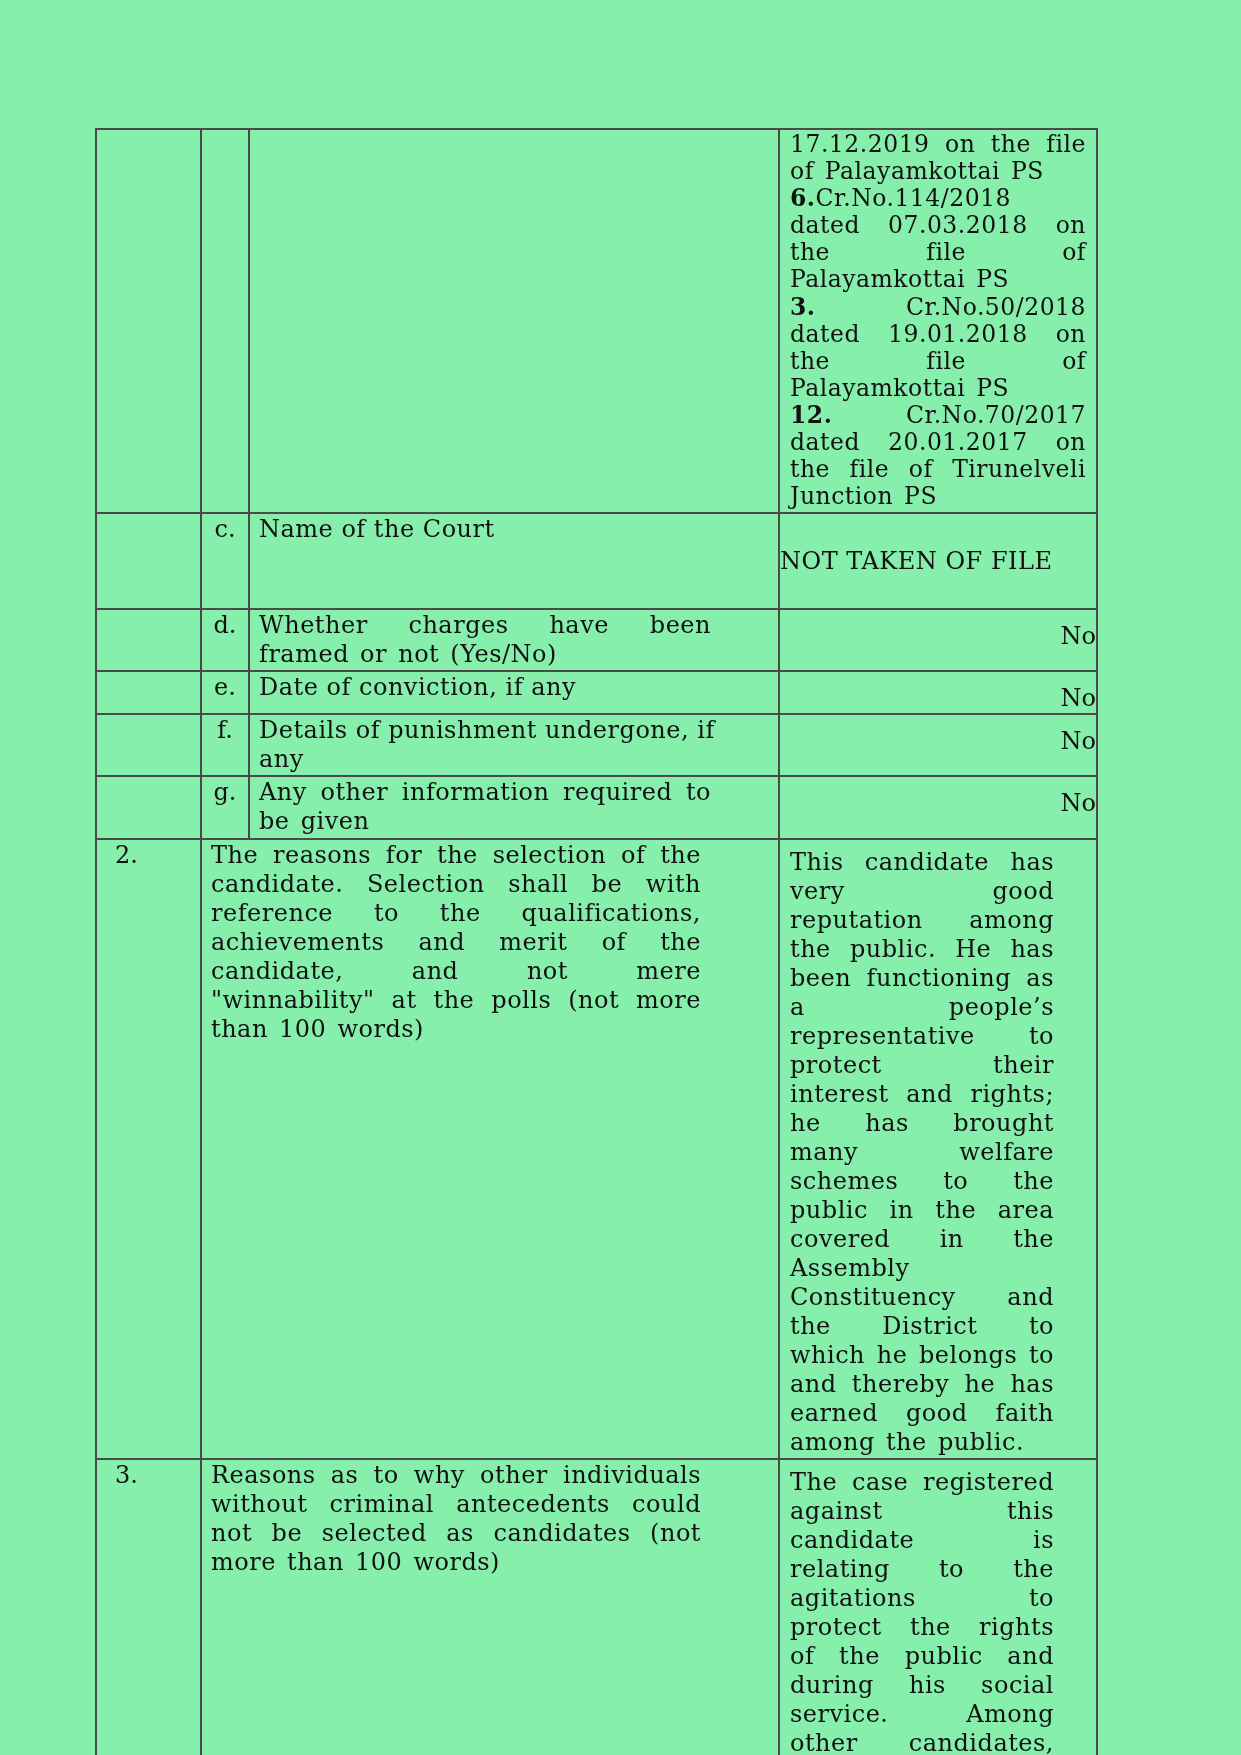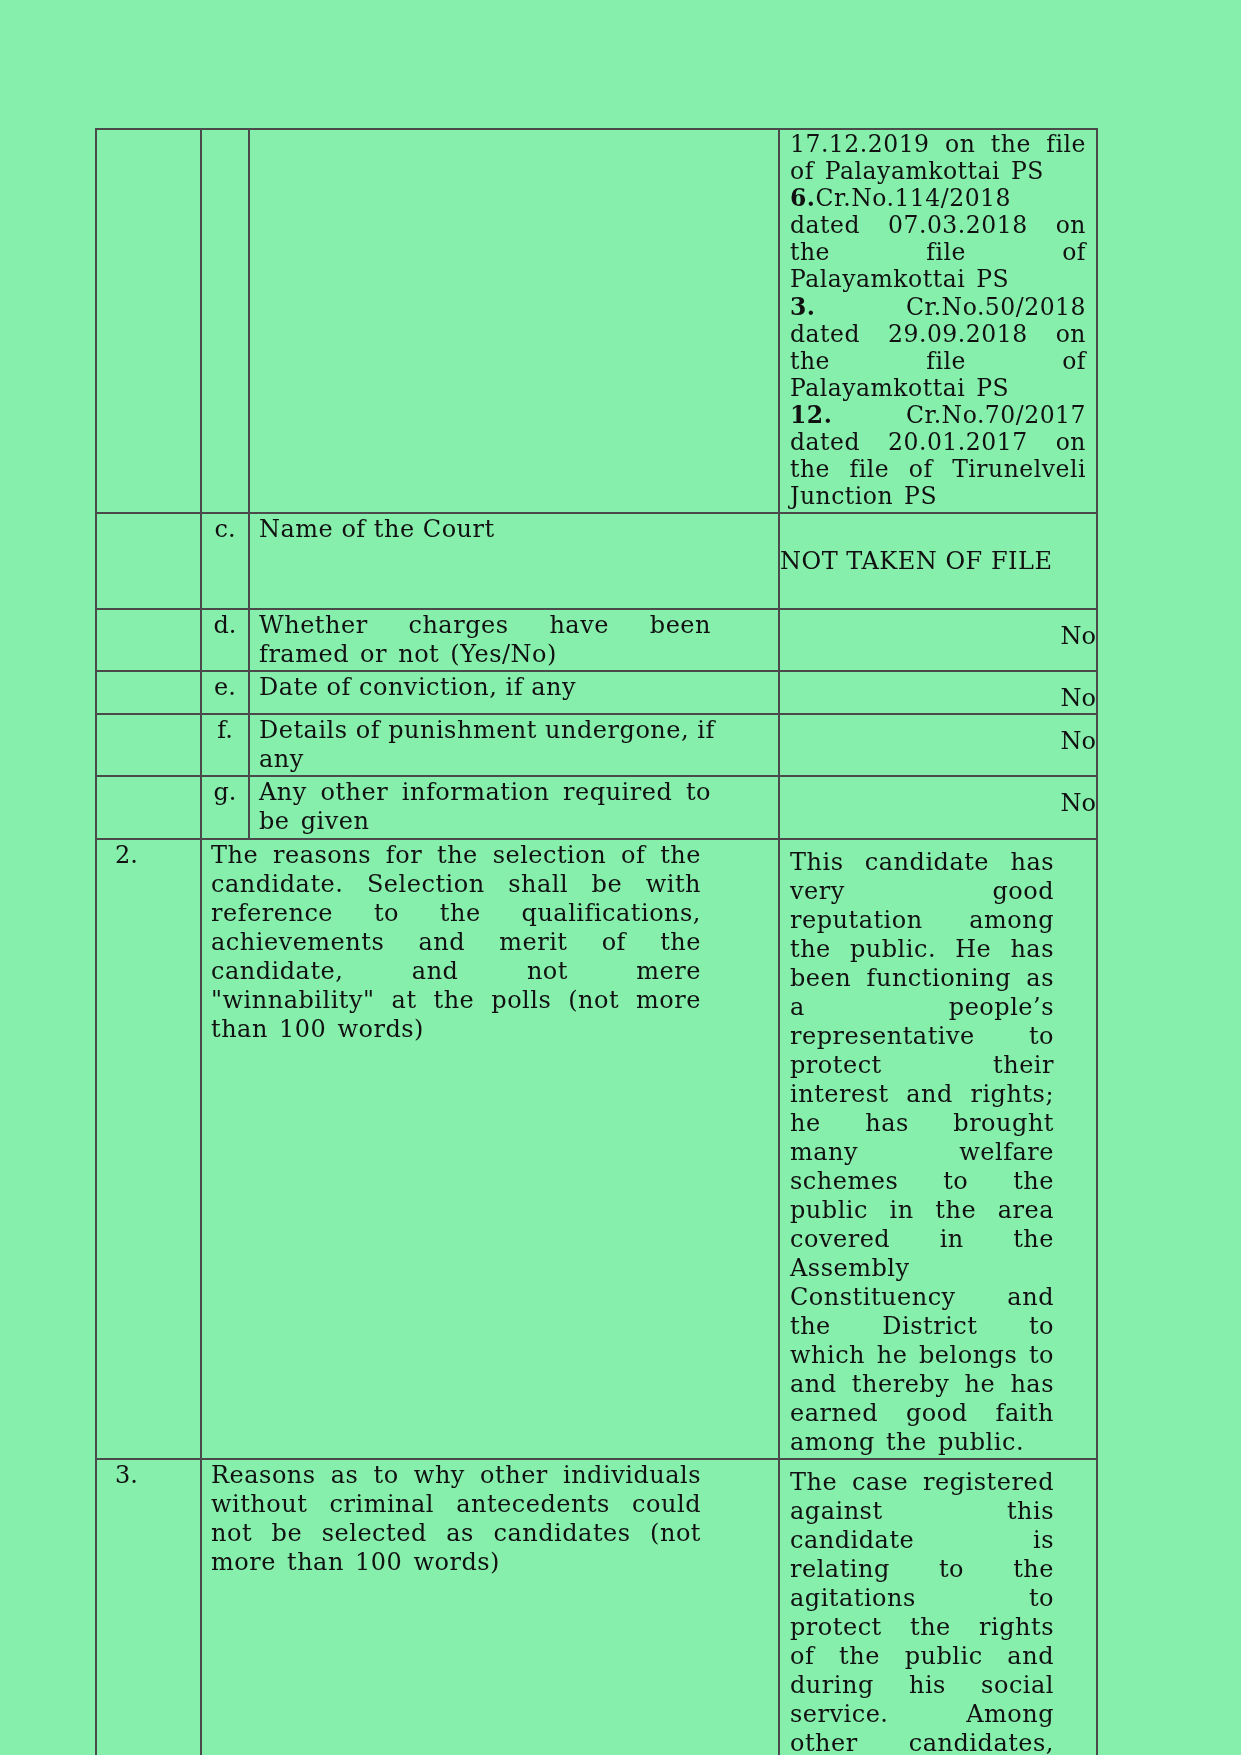--- a/index.html
+++ b/index.html
@@ -111,21 +111,21 @@
     </colgroup>
 
     <tbody>
         <tr class="h299">
       <td></td>
       <td></td>
       <td></td>
       <td class="ans-cases">
         <div class="case-item"><b class="bp"></b><span>17.12.2019 on the file of Palayamkottai PS</span></div>
         <div class="case-item"><b class="bp">6.</b><span>Cr.No.114/2018 dated 07.03.2018 on the file of Palayamkottai PS</span></div>
-        <div class="case-item"><b class="bp">3.</b><span> Cr.No.50/2018 dated 29.09.2018 on the file of Palayamkottai PS</span></div>
+        <div class="case-item"><b class="bp">3.</b><span> Cr.No.50/2018 dated 19.01.2018 on the file of Palayamkottai PS</span></div>
         <div class="case-item"><b class="bp">12.</b><span> Cr.No.70/2017 dated 20.01.2017 on the file of Tirunelveli Junction PS</span></div>
       </td>
     </tr>
 
     <tr class="h96">
       <td></td>
       <td class="letter-cell">c.</td>
       <td class="q-cell-plain">Name of the Court</td>
       <td class="ans-center">NOT TAKEN OF FILE</td>
     </tr>

